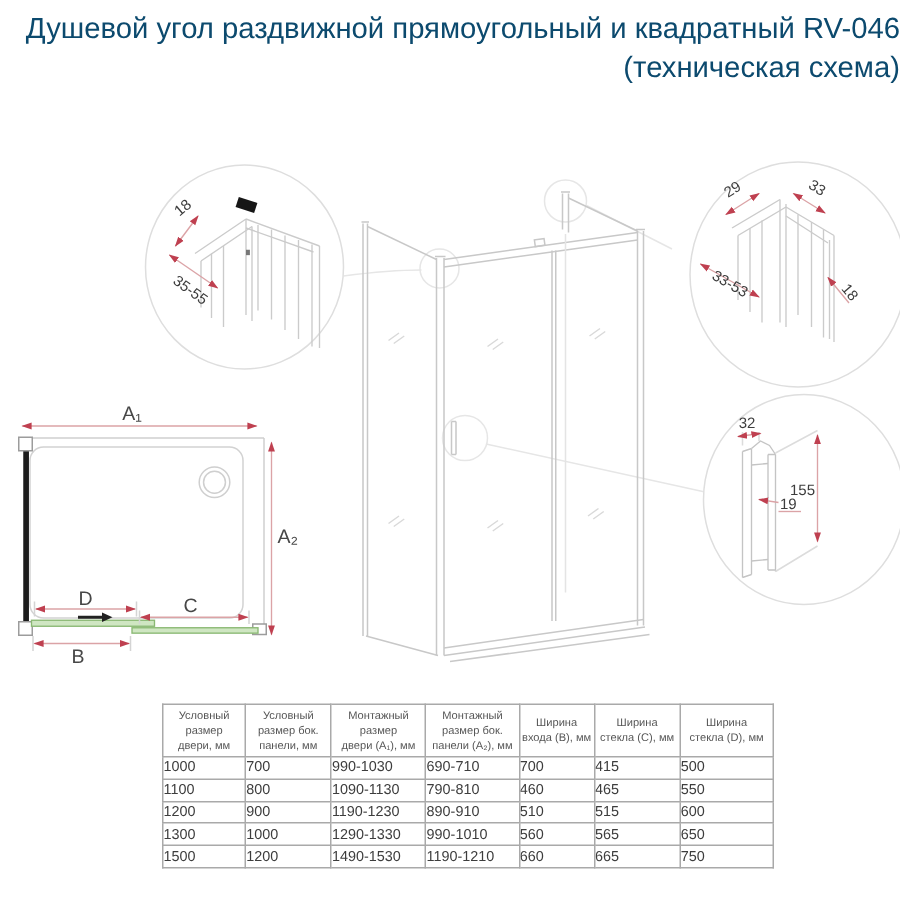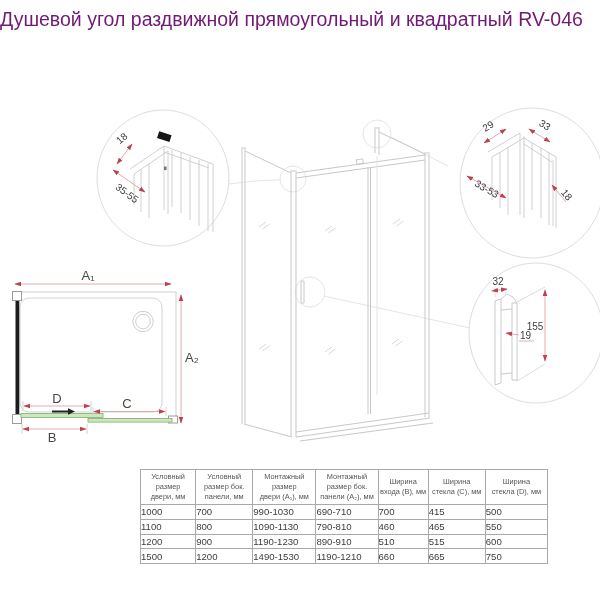--- a/index.html
+++ b/index.html
@@ -1,46 +1,47 @@
 <!DOCTYPE html>
 <html><head>
 <meta charset="utf-8">
 <style>
   html,body{margin:0;padding:0;}
   body{
     width:600px;height:600px;position:relative;overflow:hidden;
     background:#ffffff;font-family:"Liberation Sans",sans-serif;
   }
   .title{
-    position:absolute;top:7px;left:0;width:600px;text-align:left;
-    color:#701a75;font-size:19.5px;line-height:1.32;font-weight:400;
+    position:absolute;top:7px;left:0;width:600px;text-align:right;
+    color:#0c4a6e;font-size:19.5px;line-height:1.32;font-weight:400;
   }
   svg.drawing{position:absolute;top:0;left:0;}
   svg text{font-family:"Liberation Sans",sans-serif;}
   .dimnum{font-size:10px;fill:#3d3d3d;}
   .planletter{font-size:13px;fill:#474747;}
   table.spec{
     position:absolute;left:108px;top:469px;width:408px;
-    border-collapse:collapse;table-layout:fixed;background:#fff;margin-left:32px;
+    border-collapse:collapse;table-layout:fixed;background:#fff;
   }
   table.spec th,table.spec td{border:1px solid #a9a9a9;overflow:hidden;}
   table.spec th{
     font-size:7.4px;font-weight:normal;color:#555;
     white-space:pre-line;line-height:1.35;padding:2px 1px;text-align:center;vertical-align:middle;
   }
   table.spec td{
     font-size:9.6px;color:#3d3d3d;vertical-align:middle;
     height:13.8px;padding:0;
   }
 </style>
 </head>
 <body>
 
 <div class="title">
   <div>Душевой угол раздвижной прямоугольный и квадратный RV-046</div>
+  <div>(техническая схема)</div>
 </div>
 
 <svg class="drawing" width="600" height="600" viewBox="0 0 600 600">
   <defs>
     <marker id="ra" viewBox="0 0 10 10" refX="9" refY="5" markerWidth="7.5" markerHeight="7.5" orient="auto-start-reverse">
       <path d="M0,1.6 L10,5 L0,8.4 Z" fill="#bf4050"></path>
     </marker>
     <g id="sparkle" stroke="#d9d9d9" stroke-width="1" fill="none">
       <path d="M0,5 L7,0 M3.5,7 L10.5,2"></path>
     </g>
@@ -243,20 +244,29 @@
     <tr>
       <td>1200</td>
       <td>900</td>
       <td>1190-1230</td>
       <td>890-910</td>
       <td>510</td>
       <td>515</td>
       <td>600</td>
     </tr>
     <tr>
+      <td>1300</td>
+      <td>1000</td>
+      <td>1290-1330</td>
+      <td>990-1010</td>
+      <td>560</td>
+      <td>565</td>
+      <td>650</td>
+    </tr>
+    <tr>
       <td>1500</td>
       <td>1200</td>
       <td>1490-1530</td>
       <td>1190-1210</td>
       <td>660</td>
       <td>665</td>
       <td>750</td>
     </tr>
   </tbody>
 </table>

